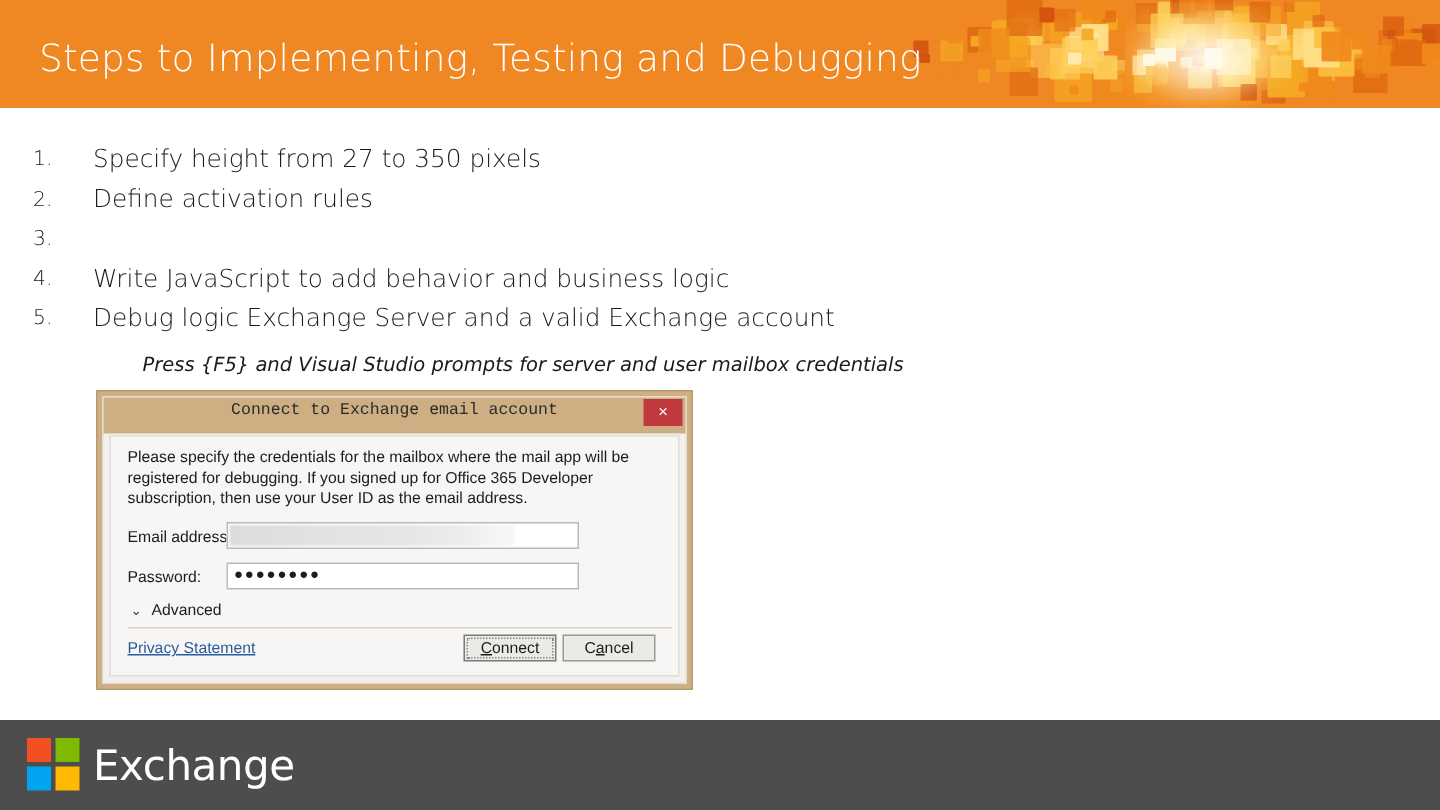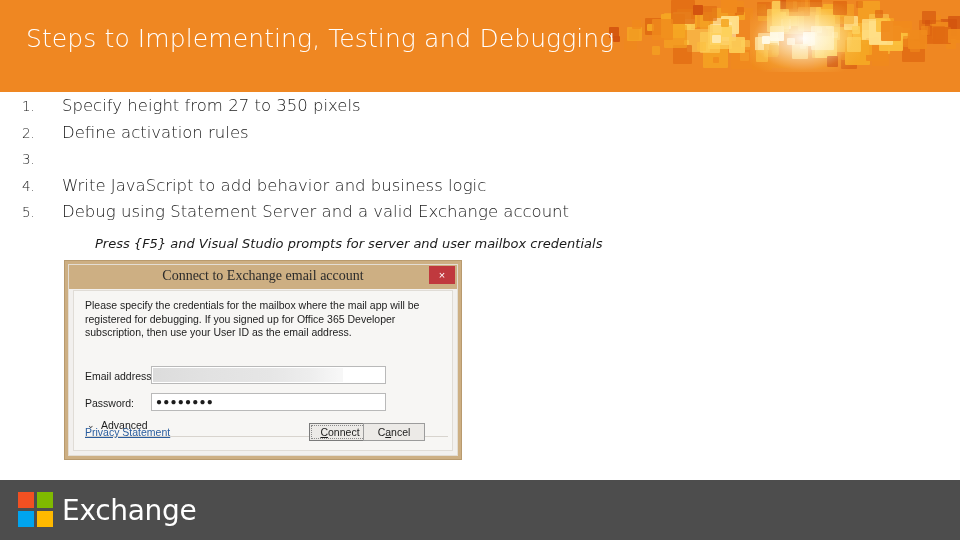--- a/index.html
+++ b/index.html
@@ -13,21 +13,21 @@
     position: relative;
     overflow: hidden;
     font-family: "Liberation Sans", sans-serif;
     -webkit-font-smoothing: antialiased;
   }
 
   
   #header-band {
     position: absolute;
     left: 0; top: 0;
-    width: 960px; height: 92px;
+    width: 960px; height: 72px;
     background: #ef8722;
     overflow: hidden;
   }
   #slide-title {
     position: absolute;
     left: 26px;
     top: 24px;
     font-family: "DejaVu Sans", sans-serif;
     font-size: 25px;
     font-weight: 300;
@@ -121,22 +121,22 @@
   #dialog-titlebar {
     position: relative;
     height: 24px;
     background: #cdaf83;
   }
   #dialog-title {
     position: absolute;
     left: 0; right: 0;
     top: 3px;
     text-align: center;
-    font-family: Liberation Serif, serif;
-    font-size: 14px;
+    font-family: Liberation Mono, monospace;
+    font-size: 11px;
     color: #2b2b2b;
   }
   #dialog-close {
     position: absolute;
     right: 2px; top: 1px;
     width: 26px; height: 18px;
     background: #c0393e;
     color: #ffffff;
     font-size: 11px;
     line-height: 18px;
@@ -151,21 +151,21 @@
     border: 1px solid #e0dcd6;
     box-sizing: border-box;
     padding: 8px 11px 0 11px;
   }
   #dialog-desc {
     font-family: "Liberation Sans", sans-serif;
     font-size: 10.5px;
     line-height: 13.5px;
     color: #1c1c1c;
     width: 352px;
-    margin-bottom: 26px;
+    margin-bottom: 8px;
   }
   .field-row {
     position: relative;
     height: 23px;
     margin-bottom: 4px;
   }
   .field-label {
     position: absolute;
     left: 0; top: 4px;
     font-family: "Liberation Sans", sans-serif;
@@ -278,21 +278,21 @@
     color: #1c1c1c;
     text-align: center;
     line-height: 16px;
   }
   #connect-button {
     right: 70px;
     border: 1px solid #7b7b7b;
     outline: 1px dotted #8a8a8a;
     outline-offset: -3px;
   }
-  #cancel-button { right: 16px; text-align: center; }
+  #cancel-button { right: 4px; text-align: center; }
   .dlg-button .accel { text-decoration: underline; }
 
   
   #footer-band {
     position: absolute;
     left: 0; bottom: 0;
     width: 960px; height: 60px;
     background: #4d4d4d;
   }
   #ms-logo {
@@ -485,21 +485,21 @@
   </div>
   <div class="step-row">
     <span class="step-num">3.</span>
   </div>
   <div class="step-row">
     <span class="step-num">4.</span>
     <span class="step-text">Write JavaScript to add behavior and business logic</span>
   </div>
   <div class="step-row">
     <span class="step-num">5.</span>
-    <span class="step-text">Debug using Statement Server and a valid Exchange account</span>
+    <span class="step-text">Debug logic Exchange Server and a valid Exchange account</span>
   </div>
 </div>
 
 <div id="press-note">Press {F5} and Visual Studio prompts for server and user mailbox credentials</div>
 
 <div id="dialog-shot" style="background: rgb(205, 175, 131);">
   <div id="dialog-inner">
 
     <div id="dialog-titlebar" style="background: rgb(205, 175, 131);">
       <div id="dialog-title">Connect to Exchange email account</div>

